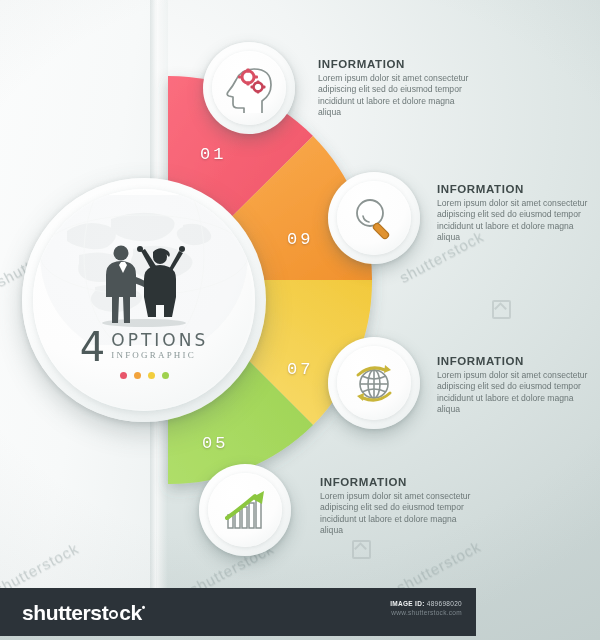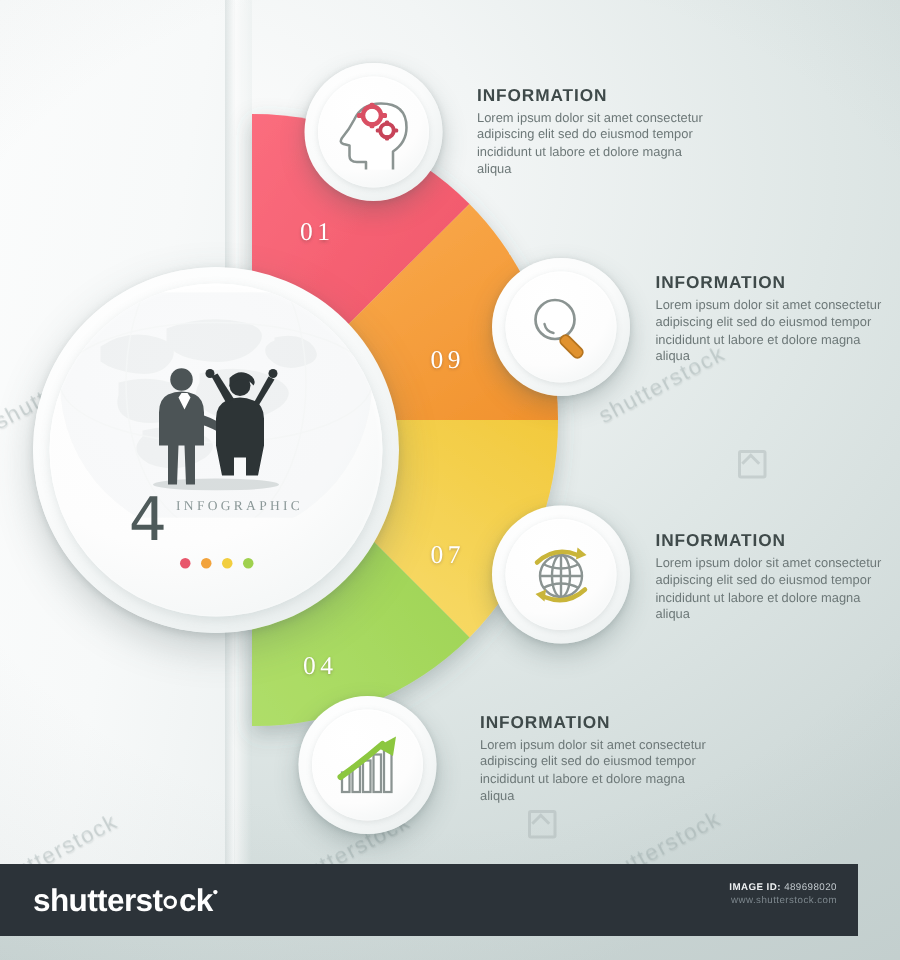--- a/index.html
+++ b/index.html
@@ -32,21 +32,21 @@
 
   
   .wheel{position:absolute;left:72px;top:44px;width:332px;height:480px;}
   .seg{position:absolute;left:0;top:0;width:100%;height:100%;}
   .seg svg{display:block;overflow:visible;}
 
   
   .num{
     position:absolute;color:#ffffff;font-size:17px;letter-spacing:3px;
     font-weight:400;text-shadow:0 1px 2px rgba(90,60,60,.35);
-    font-family:Liberation Serif, serif;
+    font-family:Liberation Mono, monospace;
   }
   .num.n1{left:200px;top:145px;}
   .num.n2{left:287px;top:230px;}
   .num.n3{left:287px;top:360px;}
   .num.n4{left:202px;top:434px;}
 
   
   .center-wrap{position:absolute;left:22px;top:178px;width:244px;height:244px;}
   .center-outer{
     position:absolute;inset:0;border-radius:50%;
@@ -122,21 +122,21 @@
     border-radius:2px;pointer-events:none;
   }
   .wm-ico:after{
     content:"";position:absolute;left:2px;top:2px;width:7px;height:7px;
     border-left:2px solid rgba(160,172,172,.38);border-top:2px solid rgba(160,172,172,.38);
     transform:rotate(45deg);
   }
 
   
   .footer{
-    position:absolute;left:0;bottom:16px;width:572px;height:48px;
+    position:absolute;left:0;bottom:4px;width:476px;height:48px;
     background:#2c3339;
   }
   .ss-logo{
     position:absolute;left:22px;top:13px;color:#ffffff;font-size:21px;font-weight:700;
     letter-spacing:-.4px;font-family:"Liberation Sans", sans-serif;
   }
   .ss-logo .o-glyph{
     display:inline-block;width:9px;height:9px;border:2px solid #ffffff;border-radius:50%;
     margin:0 1px;vertical-align:1px;box-sizing:border-box;
   }
@@ -206,21 +206,21 @@
 
         <path d="M 96 236 L 96 32 A 204 204 0 0 1 241 92 L 96 236 Z" fill="rgba(255,255,255,.10)"></path>
         <path d="M 96 236 L 241 381 A 204 204 0 0 1 96 440 L 96 236 Z" fill="rgba(255,255,255,.08)"></path>
       </svg>
     </div>
   </div>
 
   <div class="num n1">01</div>
   <div class="num n2">09</div>
   <div class="num n3">07</div>
-  <div class="num n4">04</div>
+  <div class="num n4">05</div>
 
   <div class="center-wrap">
     <div class="center-outer"></div>
     <div class="center-inner">
 
       <svg class="globe-map" viewBox="0 0 222 150">
         <circle cx="111" cy="60" r="104" fill="#eceff0"></circle>
         <g fill="#cdd5d6">
           <path d="M34 36 q18 -12 38 -6 q14 4 10 14 q-6 12 -24 10 q-16 -2 -24 -8 Z"></path>
           <path d="M78 24 q26 -10 52 -4 q16 4 10 14 q-10 14 -34 12 q-22 -2 -28 -12 Z"></path>
@@ -253,20 +253,21 @@
           <path d="M81 28 l10 -18 l4 2 l-11 18 Z"></path>
           <circle cx="52" cy="8" r="3"></circle>
           <circle cx="94" cy="8" r="3"></circle>
         </g>
       </svg>
 
       <div class="center-text">
         <div class="ct-row">
           <div class="ct-num">4</div>
           <div class="ct-col">
+            <div class="ct-opt">OPTIONS</div>
             <div class="ct-info">INFOGRAPHIC</div>
           </div>
         </div>
         <div class="dots">
           <span class="dot" style="background:#e8566b"></span>
           <span class="dot" style="background:#f2a33c"></span>
           <span class="dot" style="background:#f2ce3e"></span>
           <span class="dot" style="background:#9fd14e"></span>
         </div>
       </div>

